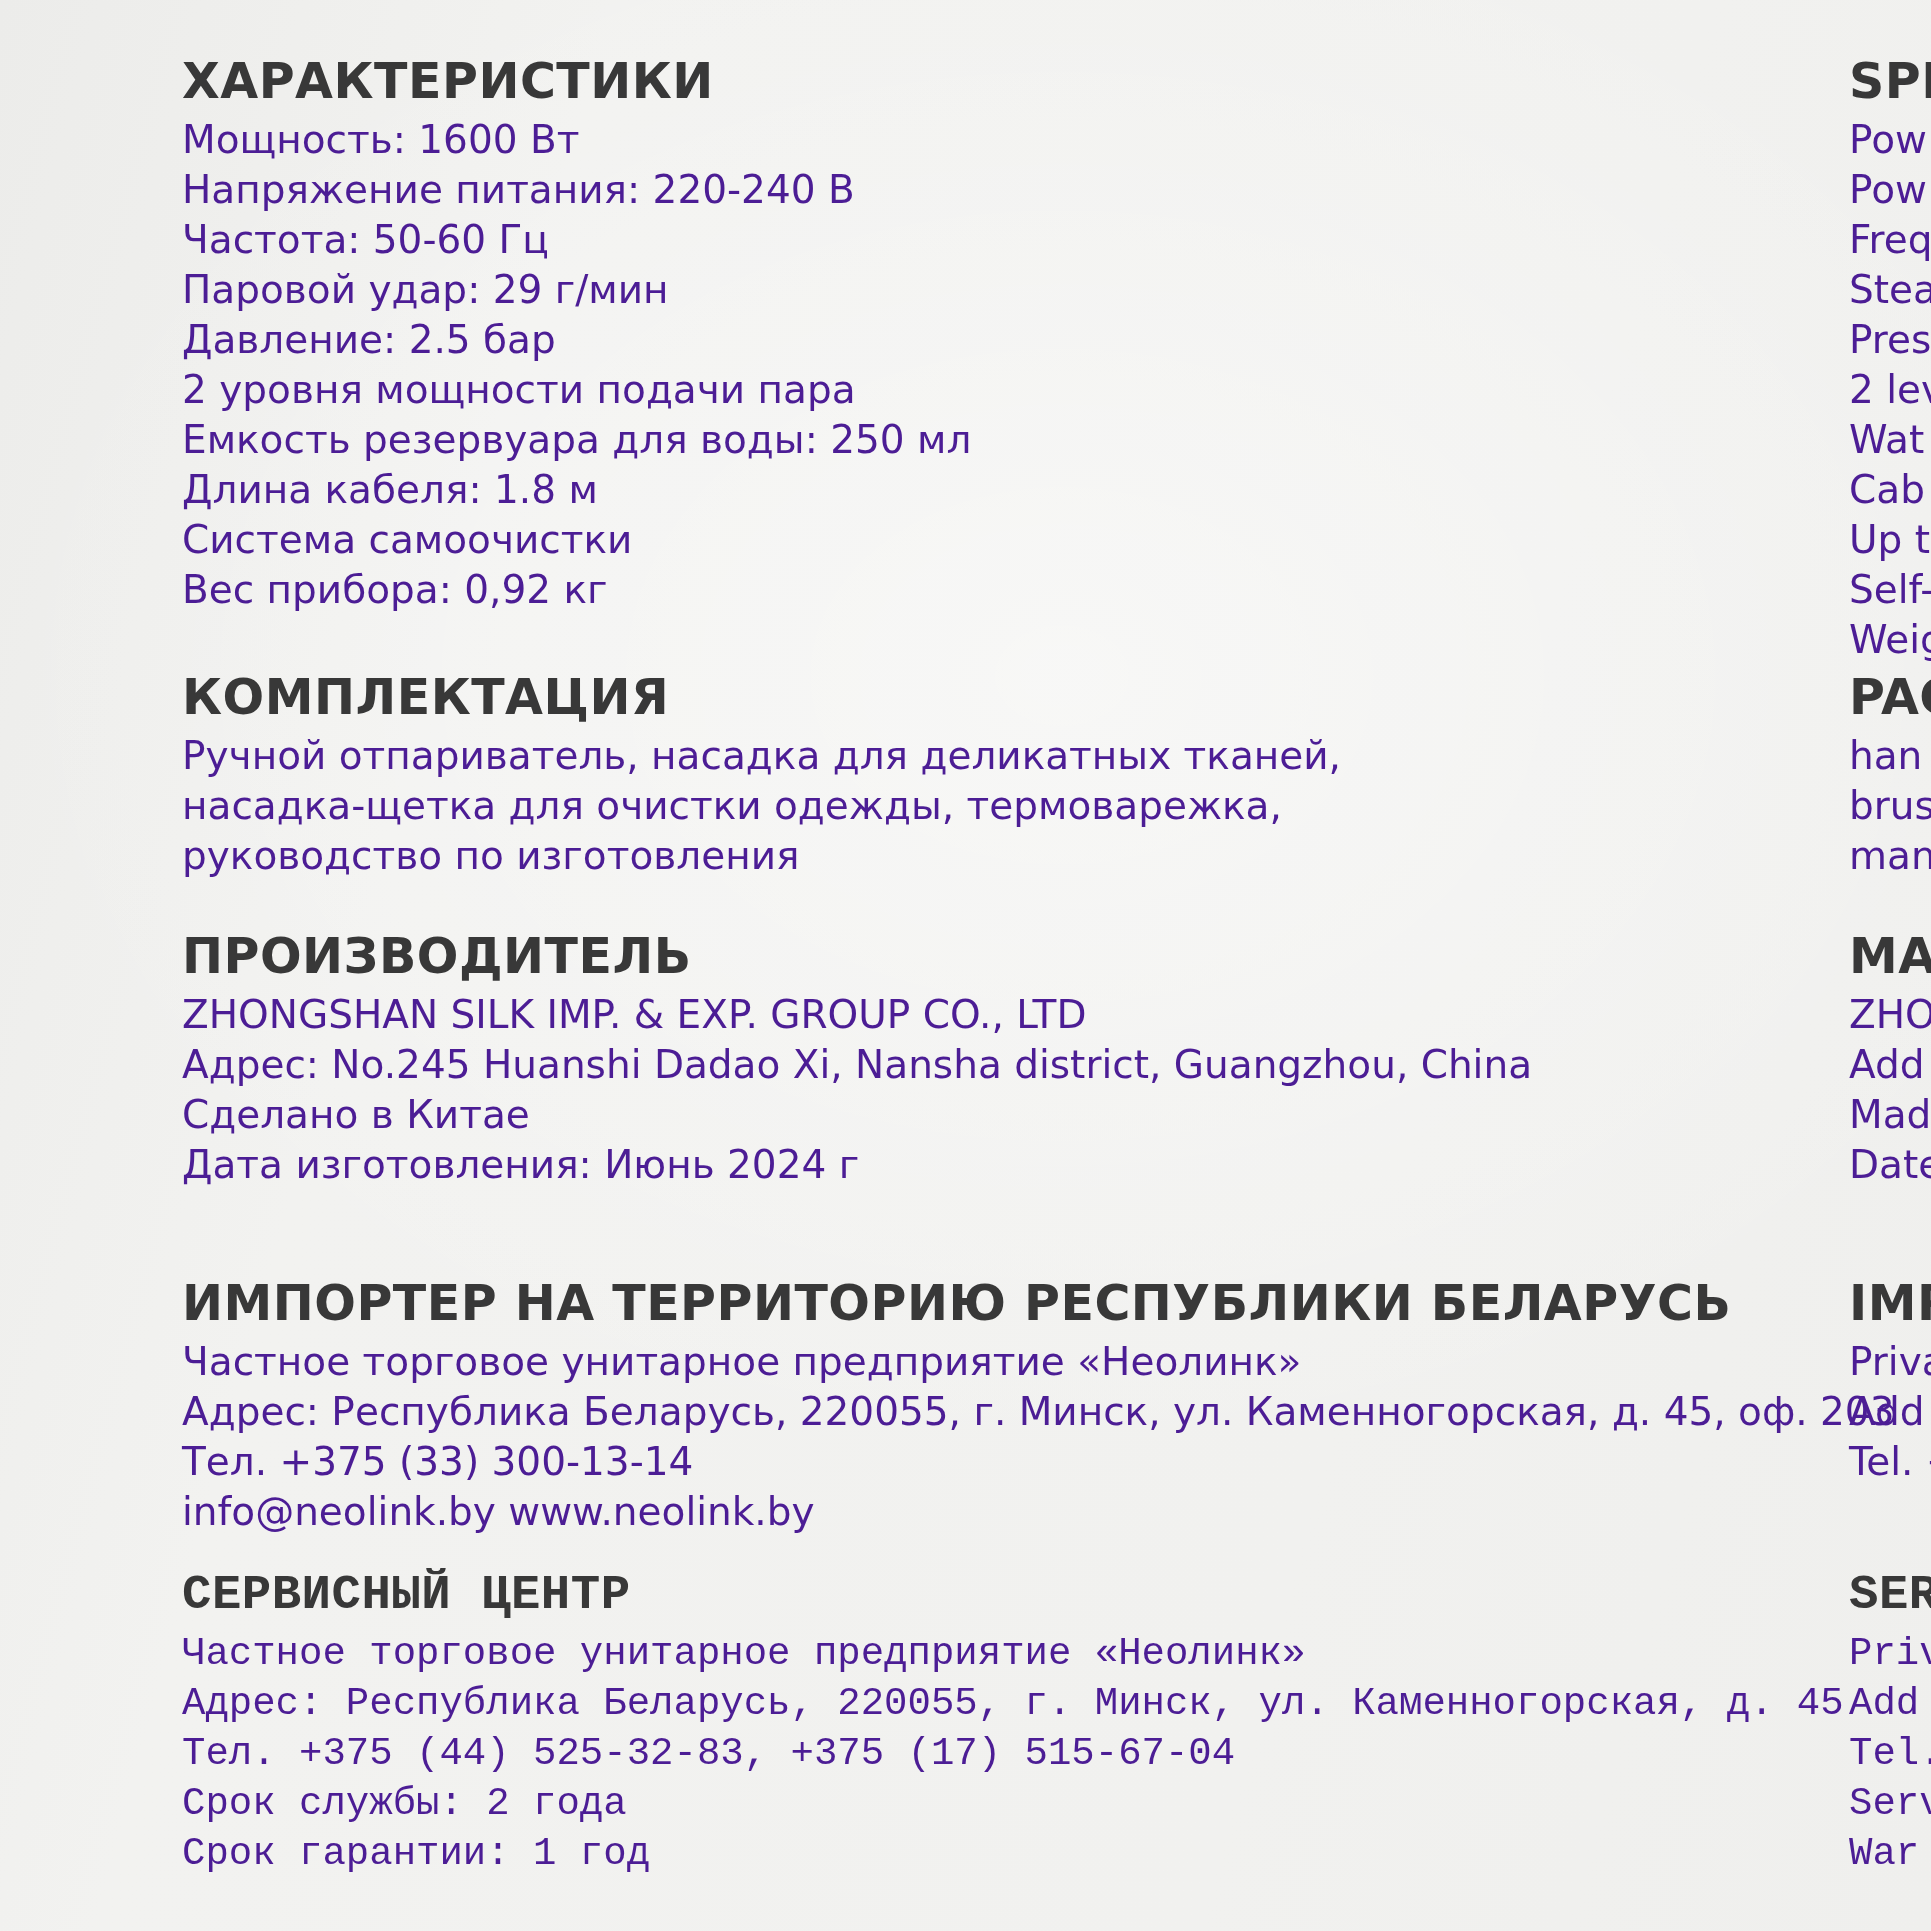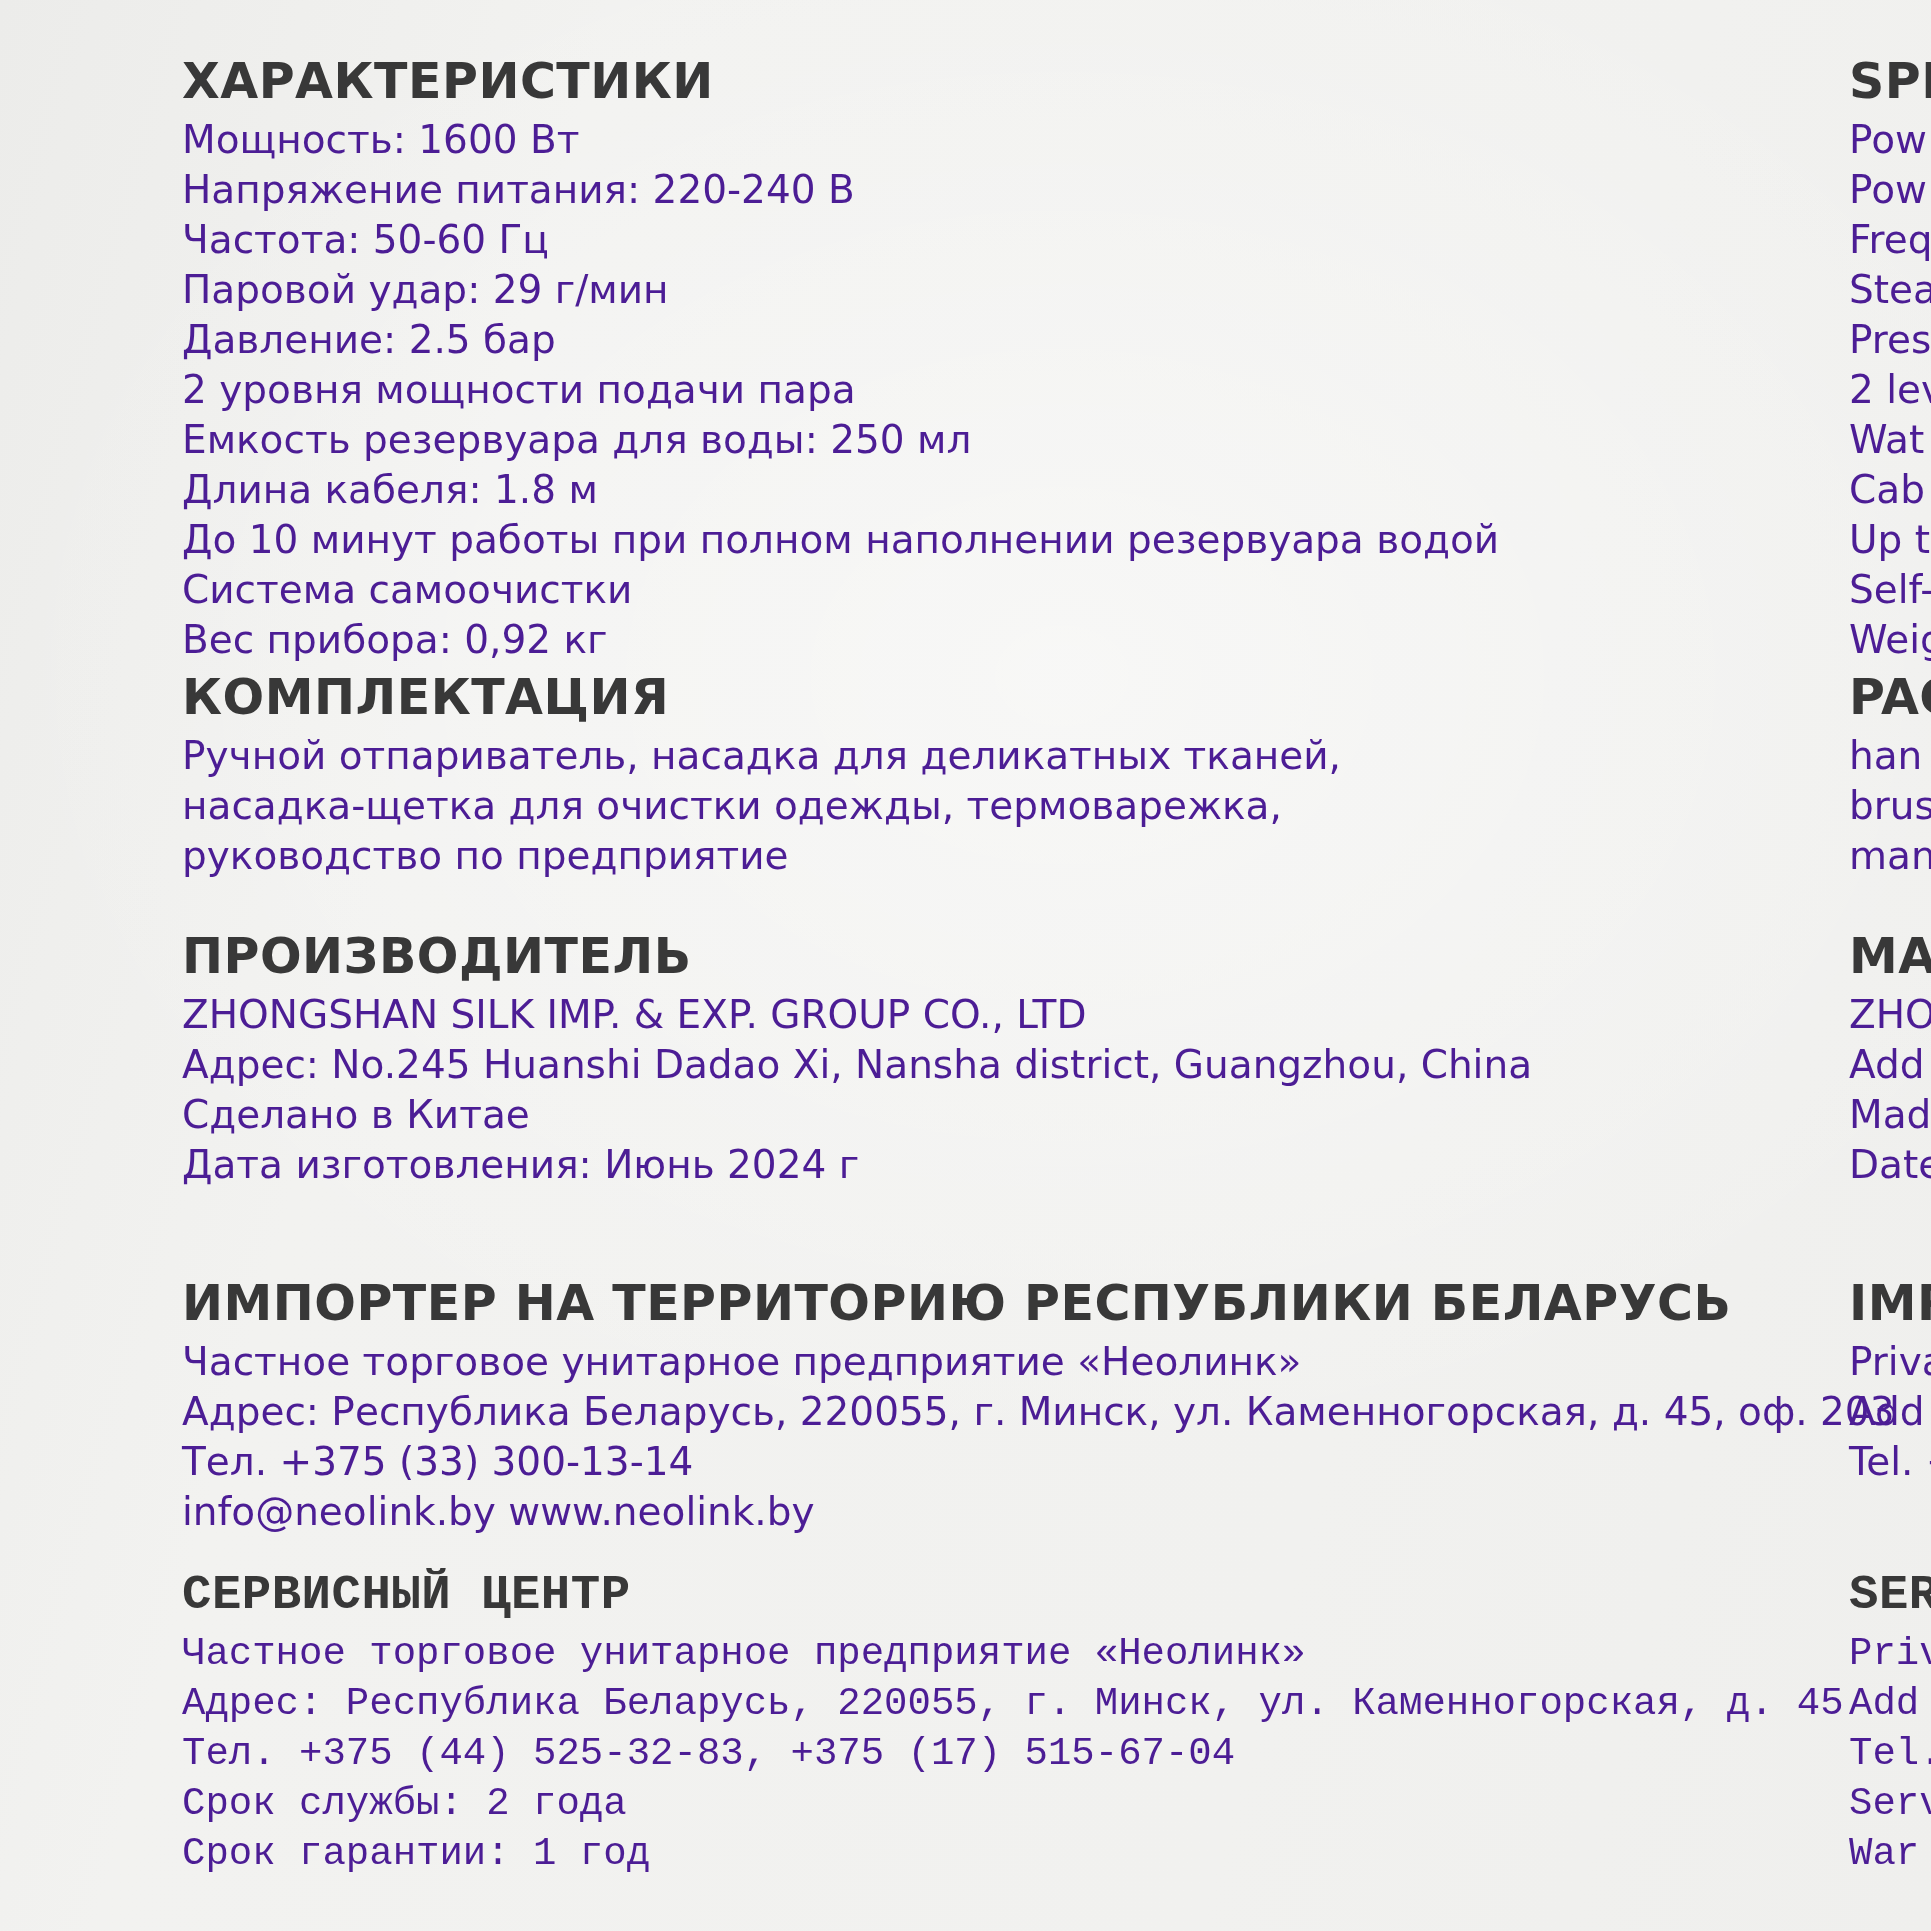--- a/index.html
+++ b/index.html
@@ -58,30 +58,29 @@
   <div class="sec sec-1">
     <div class="heading">ХАРАКТЕРИСТИКИ</div>
     <div class="line">Мощность: 1600 Вт</div>
     <div class="line">Напряжение питания: 220-240 В</div>
     <div class="line">Частота: 50-60 Гц</div>
     <div class="line">Паровой удар: 29 г/мин</div>
     <div class="line">Давление: 2.5 бар</div>
     <div class="line">2 уровня мощности подачи пара</div>
     <div class="line">Емкость резервуара для воды: 250 мл</div>
     <div class="line">Длина кабеля: 1.8 м</div>
-    <div class="line">До 10 минут работы при полном наполнении резервуара водой</div>
     <div class="line">Система самоочистки</div>
     <div class="line">Вес прибора: 0,92 кг</div>
   </div>
 
   <div class="sec sec-2">
     <div class="heading">КОМПЛЕКТАЦИЯ</div>
     <div class="line">Ручной отпариватель, насадка для деликатных тканей,</div>
     <div class="line">насадка-щетка для очистки одежды, термоварежка,</div>
-    <div class="line">руководство по предприятие</div>
+    <div class="line">руководство по изготовления</div>
   </div>
 
   <div class="sec sec-3">
     <div class="heading">ПРОИЗВОДИТЕЛЬ</div>
     <div class="line">ZHONGSHAN SILK IMP. &amp; EXP. GROUP CO., LTD</div>
     <div class="line">Адрес: No.245 Huanshi Dadao Xi, Nansha district, Guangzhou, China</div>
     <div class="line">Сделано в Китае</div>
     <div class="line">Дата изготовления: Июнь 2024 г</div>
   </div>
 

